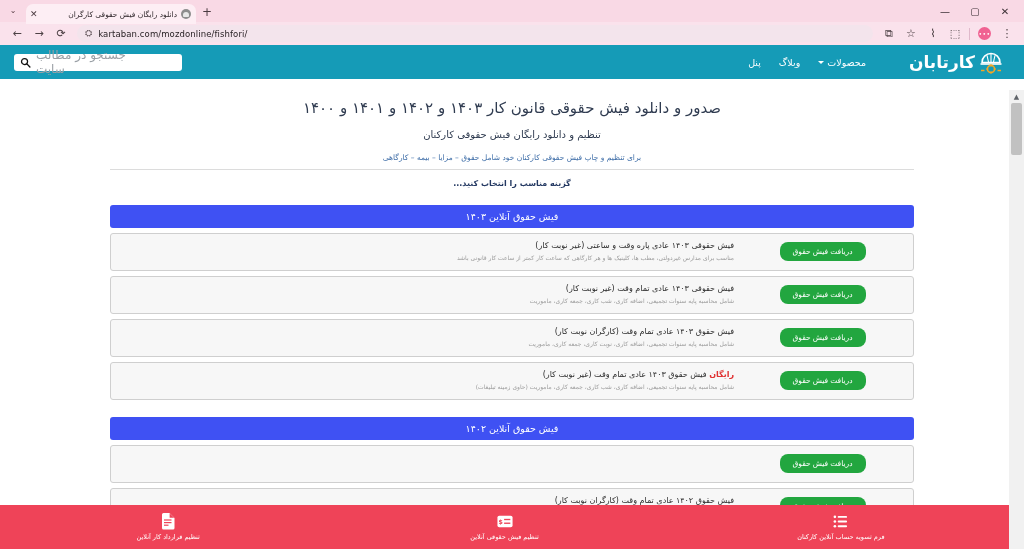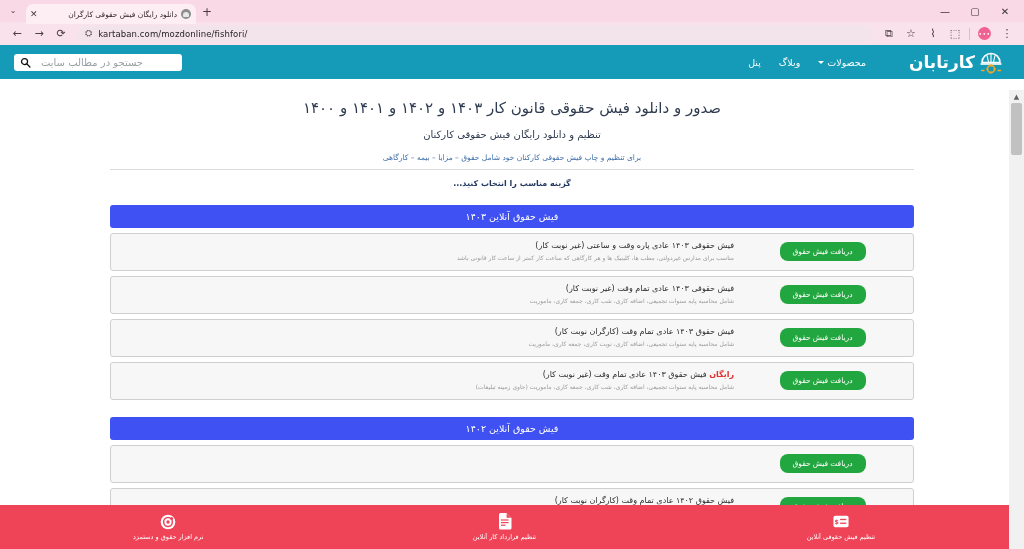--- a/index.html
+++ b/index.html
@@ -119,21 +119,21 @@
     border-right: 3px solid transparent; border-top: 3.5px solid #ffffff;
   }
 
   .search-wrap { margin-right: auto; margin-left: 0; padding-left: 0; }
   .searchbox {
     width: 168px; height: 17px; background: #ffffff;
     border-radius: 3px; display: flex; align-items: center;
     flex-direction: row-reverse; padding: 0 6px; gap: 5px;
   }
   .search-placeholder {
-    font-size: 10px; color: #9aa0a6; flex: 1; text-align: center;
+    font-size: 12px; color: #9aa0a6; flex: 1; text-align: left;
     padding-right: 28px;
   }
   .search-icon { font-size: 10px; color: #222; line-height: 1; }
 
   
   .content { direction: rtl; padding: 0 110px; }
 
   .page-title {
     text-align: center; font-size: 15px; color: #2f3b50;
     margin-top: 18px; line-height: 1.5; font-weight: normal;
@@ -371,20 +371,35 @@
             <button class="row-btn">دریافت فیش حقوق</button>
           </div>
           <div class="row-text">
             <div class="row-title"><span class="free">رایگان</span> <span>فیش حقوق ۱۴۰۲ عادی تمام وقت (غیر نوبت کار)</span></div>
           </div>
         </div>
       </div>
     </div>
 
     <div class="bottombar">
+      <div class="bb-item">
+        <span class="bb-icon">
+          <svg width="15" height="15" viewBox="0 0 16 16">
+            <g fill="#ffffff">
+              <circle cx="2" cy="3" r="1.4"></circle>
+                <circle cx="2" cy="8" r="1.4"></circle>
+                <circle cx="2" cy="13" r="1.4"></circle>
+              <rect x="5" y="2" width="10" height="2.1" rx="1"></rect>
+              <rect x="5" y="7" width="10" height="2.1" rx="1"></rect>
+              <rect x="5" y="12" width="10" height="2.1" rx="1"></rect>
+            </g>
+          </svg>
+        </span>
+        <span class="bb-label">فرم تسویه حساب آنلاین کارکنان</span>
+      </div>
 
       <div class="bb-item">
         <span class="bb-icon">
           <svg width="16" height="13" viewBox="0 0 18 14">
             <rect x="0.5" y="0.5" width="17" height="13" rx="2" fill="#ffffff"></rect>
             <text x="4" y="9.6" font-size="7" font-family="DejaVu Sans, sans-serif" font-weight="bold" fill="#ef4358" text-anchor="middle">$</text>
             <rect x="8" y="4" width="7" height="1.5" fill="#ef4358"></rect>
             <rect x="8" y="8.2" width="7" height="1.5" fill="#ef4358"></rect>
           </svg>
         </span>
@@ -399,31 +414,20 @@
             <g fill="#ef4358">
               <rect x="3" y="6.4" width="7.5" height="1.2"></rect>
               <rect x="3" y="9" width="7.5" height="1.2"></rect>
               <rect x="3" y="11.6" width="4.5" height="1.2"></rect>
             </g>
           </svg>
         </span>
         <span class="bb-label">تنظیم قرارداد کار آنلاین</span>
       </div>
 
-      <div class="bb-item">
-        <span class="bb-icon">
-          <svg width="16" height="16" viewBox="0 0 16 16">
-            <circle cx="8" cy="8" r="7.3" fill="#ffffff"></circle>
-            <circle cx="8" cy="8" r="4.4" fill="none" stroke="#ef4358" stroke-width="1.5"></circle>
-            <circle cx="8" cy="8" r="1.7" fill="#ef4358"></circle>
-            <circle cx="11.6" cy="4.6" r="1.5" fill="#ef4358"></circle>
-          </svg>
-        </span>
-        <span class="bb-label">نرم افزار حقوق و دستمزد</span>
-      </div>
     </div>
 
     <div class="scrollbar">
       <div class="sb-arrow">▲</div>
       <div class="sb-thumb"></div>
 
     </div>
 
   </div>
 </div>

